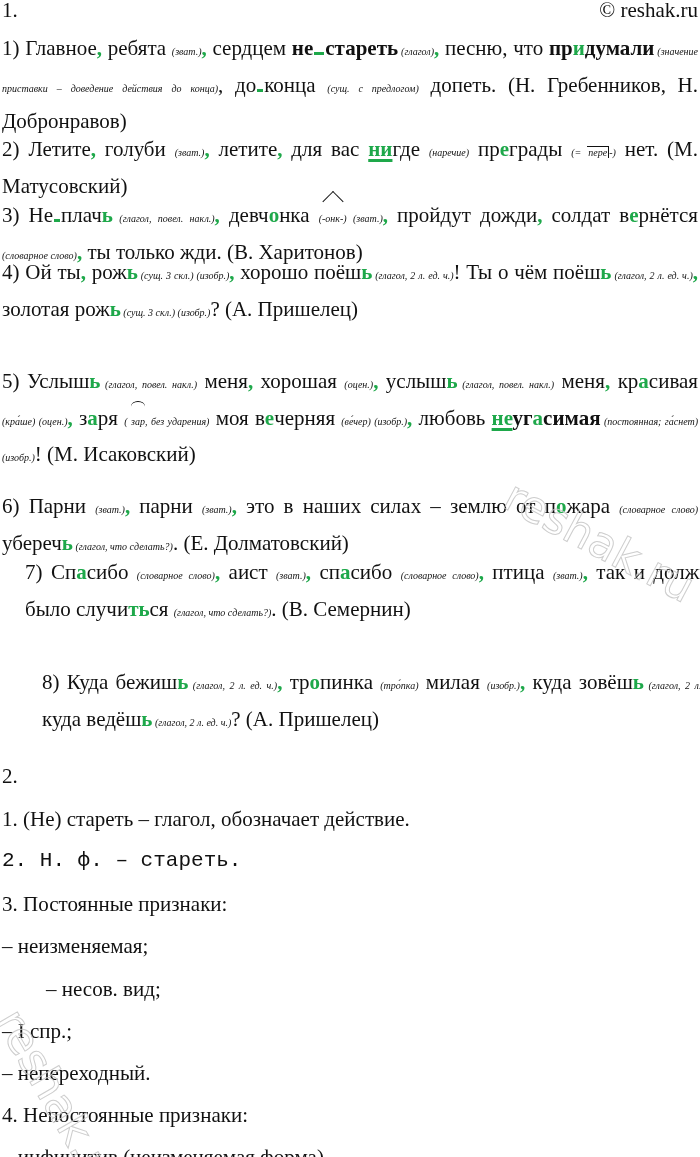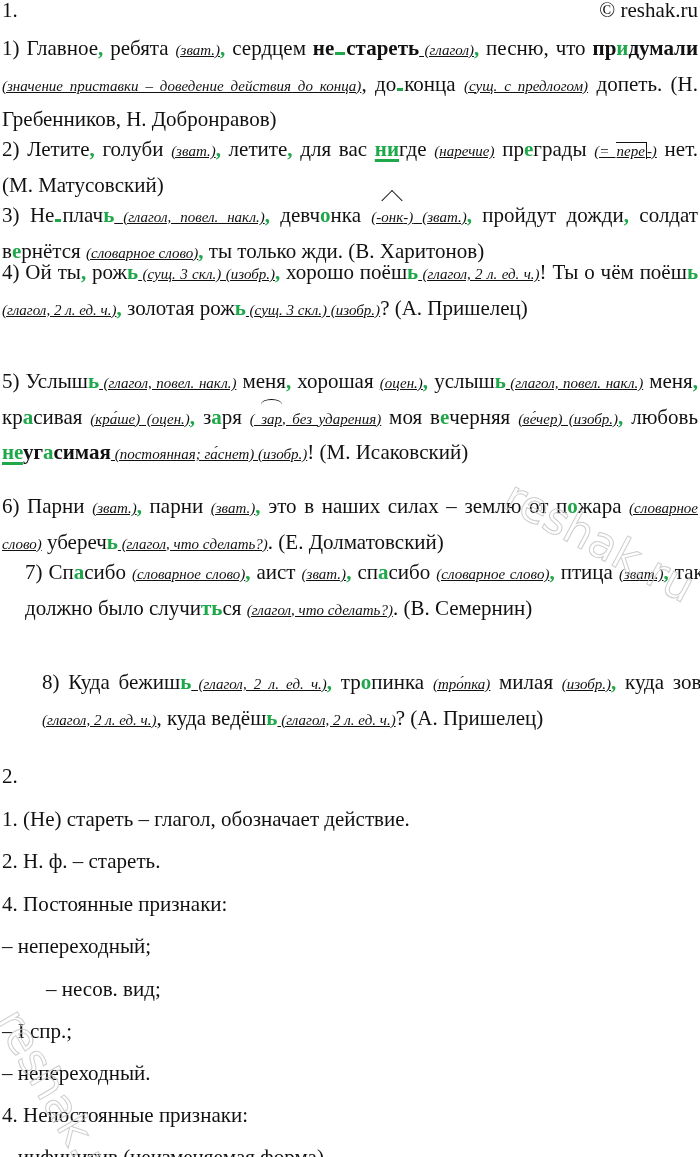--- a/index.html
+++ b/index.html
@@ -10,21 +10,21 @@
     }
     .page { position: absolute; left: 0; top: 0; width: 700px; }
     .hdr { position: absolute; top: 0; left: 0; width: 700px; height: 26px; font-size: 21px; }
     .hdr .num { position: absolute; left: 2px; top: -2px; }
     .hdr .copy { position: absolute; right: 2px; top: -2px; }
     .para {
       position: absolute; left: 2px; width: 696px;
       font-size: 21px; line-height: 33.5px;
       text-align: justify; text-align-last: left;
     }
-    .n { font-style: italic; font-size: 15px; text-decoration: underline; }
+    .n { font-style: italic; font-size: 10px; }
     .g { color: #1ea84a; font-weight: bold; }
     .b { font-weight: bold; }
     .u { text-decoration: underline; text-decoration-color: #1ea84a; text-decoration-thickness: 3px; text-underline-offset: 3px; margin-top: 8px; }
     .uscore { display: inline-block; width: 10px; border-bottom: 3px solid #1ea84a; height: 0; vertical-align: baseline; margin: 0 1px; }
     .ovl-box { border-top: 1px solid #111; border-right: 1px solid #111; padding: 0 1px; }
     .arc { position: relative; display: inline-block; }
     .arc::before {
       content: ""; position: absolute; left: 50%; top: -12px; width: 22px; height: 16px;
       transform: translateX(-50%);
       border-left: 1px solid #111; border-top: 1px solid #111;
@@ -80,23 +80,23 @@
   <div class="para" style="top:556px;margin-left:23px;">
     <span>7) Сп</span><span class="g">а</span><span>сибо </span><span class="n">(словарное слово)</span><span class="g">,</span><span> аист </span><span class="n">(зват.)</span><span class="g">,</span><span> сп</span><span class="g">а</span><span>сибо </span><span class="n">(словарное слово)</span><span class="g">,</span><span> птица </span><span class="n">(зват.)</span><span class="g">,</span><span> так и должно было случи</span><span class="g">ть</span><span>ся </span><span class="n">(глагол, что сделать?)</span><span>. (В. Семернин)</span>
   </div>
 
   <div class="para" style="top:666px;margin-left:40px;">
     <span>8) Куда бежиш</span><span class="g">ь</span><span class="n"> (глагол, 2 л. ед. ч.)</span><span class="g">,</span><span> тр</span><span class="g">о</span><span>пинка </span><span class="n">(тро́пка)</span><span> милая </span><span class="n">(изобр.)</span><span class="g">,</span><span> куда зовёш</span><span class="g">ь</span><span class="n"> (глагол, 2 л. ед. ч.)</span><span>, куда ведёш</span><span class="g">ь</span><span class="n"> (глагол, 2 л. ед. ч.)</span><span>? (А. Пришелец)</span>
   </div>
 
   <div class="sec2" style="top:758px;">2.</div>
   <div class="sec2" style="top:801px;">1. (Не) стареть – глагол, обозначает действие.</div>
-  <div class="sec2" style="top:843px;">2. Н. ф. – стареть.</div>
-  <div class="sec2" style="top:886px;">4. Постоянные признаки:</div>
-  <div class="sec2" style="top:928px;">– непереходный;</div>
+  <div class="sec2" style="top:843px;font-family:Liberation Mono, monospace;">2. Н. ф. – стареть.</div>
+  <div class="sec2" style="top:886px;">3. Постоянные признаки:</div>
+  <div class="sec2" style="top:928px;">– неизменяемая;</div>
   <div class="sec2" style="top:971px;margin-left:44px;">– несов. вид;</div>
   <div class="sec2" style="top:1013px;text-align:center;">– I спр.;</div>
   <div class="sec2" style="top:1055px;">– непереходный.</div>
   <div class="sec2" style="top:1097px;">4. Непостоянные признаки:</div>
   <div class="sec2" style="top:1139px;">– инфинитив (неизменяемая форма).</div>
 
   <div class="wm" style="left:520px; top:470px; transform: rotate(28deg);">reshak.ru</div>
   <div class="wm" style="left:30px; top:1000px; transform: rotate(60deg);">reshak.ru</div>
 </div>
 

